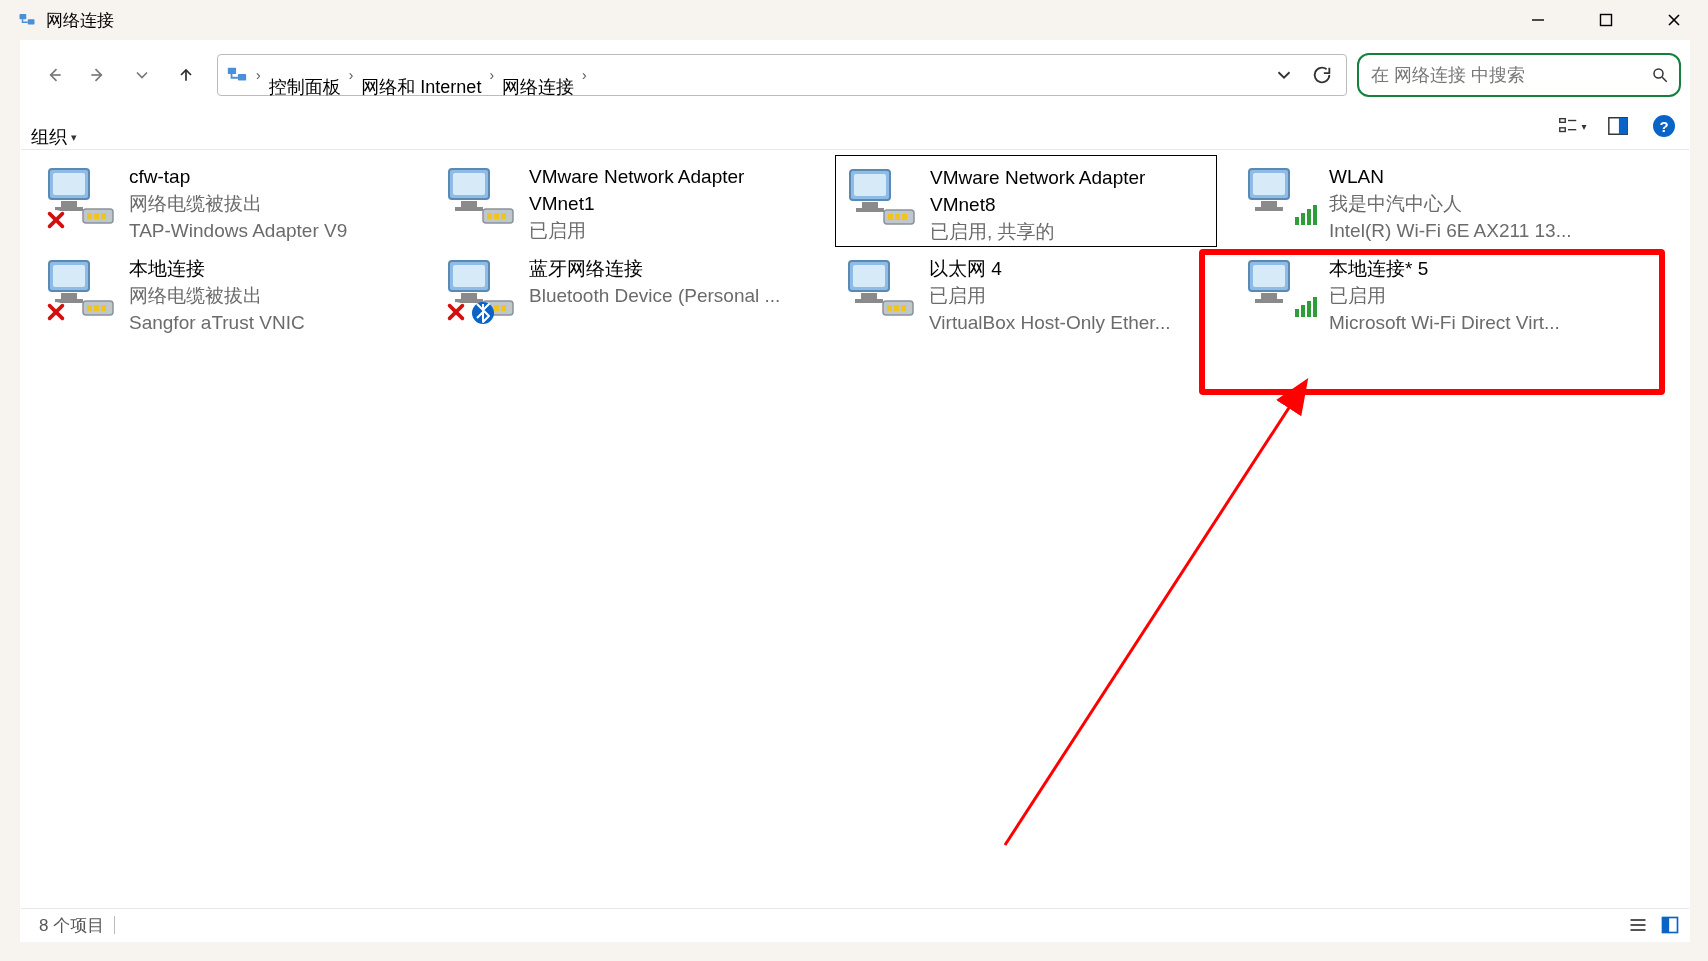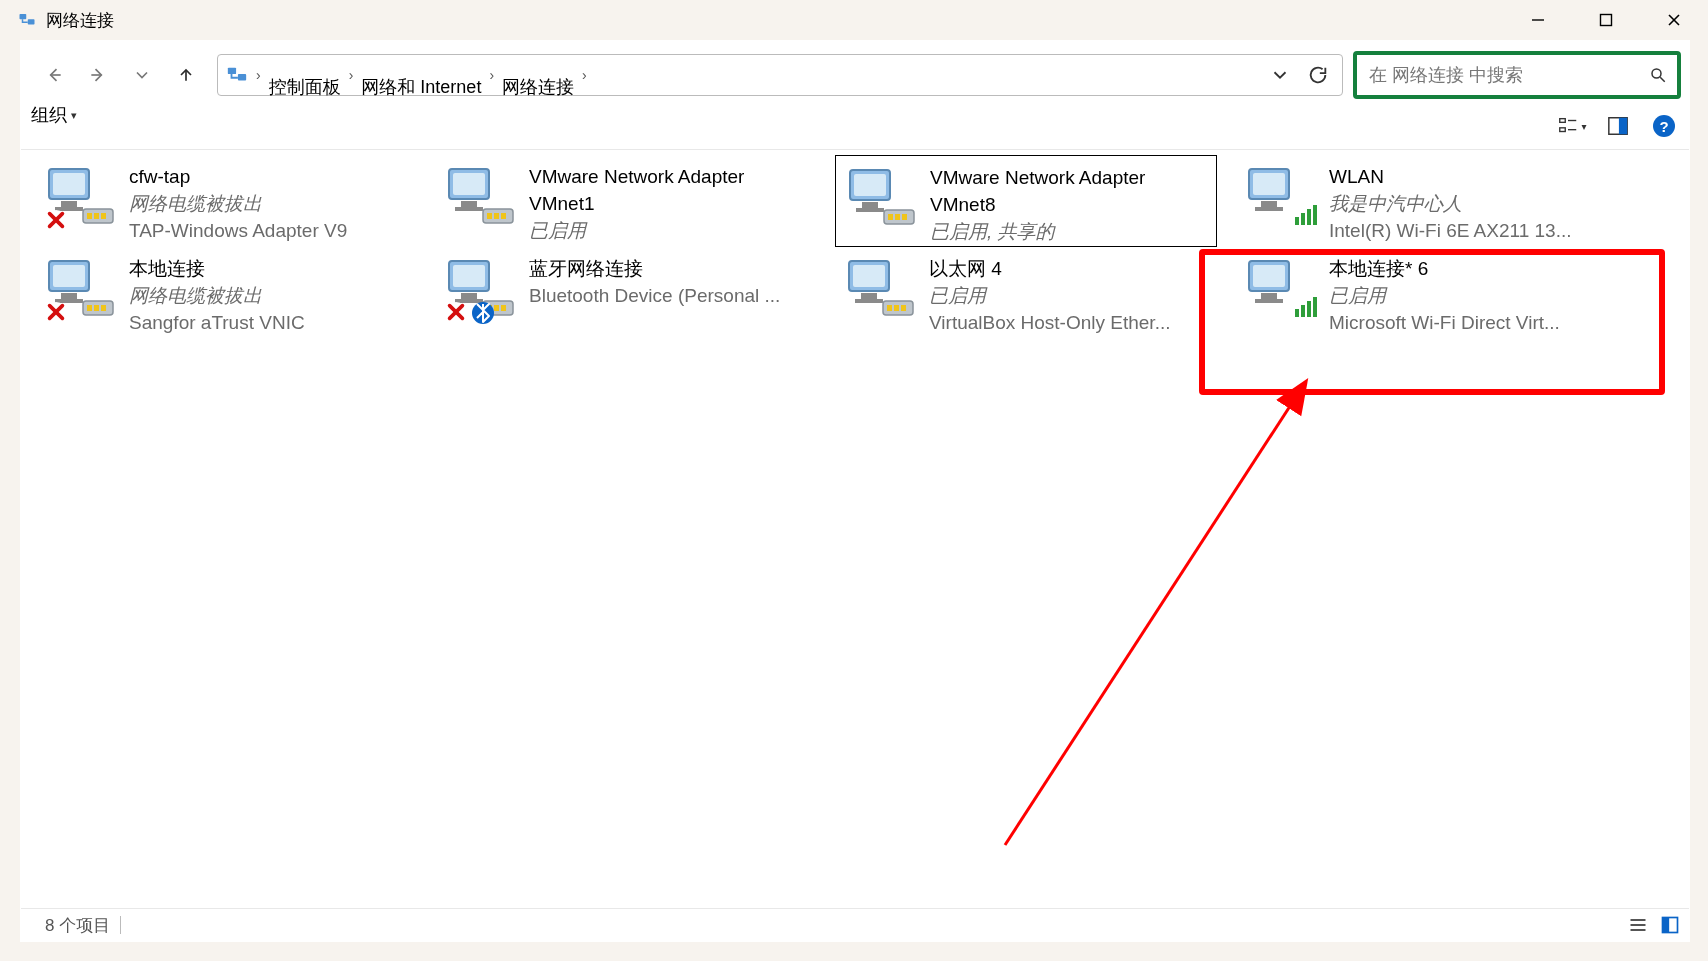--- a/index.html
+++ b/index.html
@@ -91,22 +91,22 @@
     position: absolute; right: 4px; top: 0; bottom: 0;
     display: flex; align-items: center; gap: 10px;
     padding-right: 6px;
   }
   .addr-right .icn { width: 28px; height: 28px; display:flex;align-items:center;justify-content:center; color:#333; }
   .addr-right svg { width: 22px; height: 22px; }
   .search-box {
     flex: 0 0 300px;
     margin-left: 10px;
     height: 40px;
-    border: 4px solid #15803d;
-    border-radius: 4px;
+    border: 2px solid #15803d;
+    border-radius: 12px;
     display: flex; align-items: center;
     padding: 0 10px;
     position: relative;
   }
   .search-box input {
     border: none; outline: none;
     width: 100%; height: 100%;
     font-size: 18px;
     color: #000;
     background: transparent;
@@ -116,21 +116,21 @@
     position: absolute; right: 10px; top: 0; bottom:0;
     display:flex;align-items:center;justify-content:center;
     color:#333;
   }
   .search-box .mag svg{width:18px;height:18px;}
 
   
   .toolbar {
     height: 46px;
     border-bottom: 1px solid #e8e8e8;
-    display: flex; align-items: flex-start;
+    display: flex; align-items: flex-end;
     padding: 0 10px;
     position: relative;
   }
   .toolbar .org {
     font-size: 18px;
     color: #000;
     display: flex; align-items: center; gap: 4px;
   }
   .toolbar .org .tri { font-size: 11px; color: #333; }
   .toolbar-right {
@@ -183,30 +183,30 @@
   .conn-text {
     display: flex; flex-direction: column;
     font-size: 19px;
     line-height: 27px;
     padding-top: 2px;
     white-space: nowrap;
     overflow: hidden;
     justify-content: space-between;
   }
   .conn-text .c-title { color: #000; }
-  .conn-text .c-status { color: #6b6b6b; font-style: italic; }
+  .conn-text .c-status { color: #6b6b6b; }
   .conn-text .c-dev   { color: #6b6b6b; text-overflow: ellipsis; overflow:hidden; }
 
   
   .status-bar {
     position: absolute;
     left: 0; right:0; bottom: 0; height: 32px;
     border-top: 1px solid #e8e8e8;
     display: flex; align-items: center;
-    padding: 0 24px;
+    padding: 0 18px;
     font-size: 17px;
     color: #555;
   }
   .status-bar .sep-v {
     width:1px;height:18px;background:#bbb;margin-left:10px;margin-right:6px;
   }
   .status-right {
     position:absolute; right:8px; top:0;bottom:0;
     display:flex;align-items:center;gap:10px;
   }
@@ -504,21 +504,21 @@
         <rect x="18" y="40" width="16" height="6" fill="#8a8a8a"></rect>
         <rect x="12" y="46" width="28" height="4" fill="#8a8a8a"></rect>
         <g transform="translate(52,42)">
           <rect x="0" y="14" width="4" height="8" fill="#2e9e3a"></rect>
           <rect x="6" y="10" width="4" height="12" fill="#2e9e3a"></rect>
           <rect x="12" y="6" width="4" height="16" fill="#2e9e3a"></rect>
           <rect x="18" y="2" width="4" height="20" fill="#2e9e3a"></rect>
         </g>
       </svg></div>
         <div class="conn-text">
-       <span class="c-title">本地连接* 6</span>
+       <span class="c-title">本地连接* 5</span>
        <span class="c-status">已启用</span>
           <span class="c-dev">Microsoft Wi-Fi Direct Virt...</span>
         </div>
       </div>
     </div>
 
   <div class="status-bar">
     <span>8 个项目</span>
     <span class="sep-v"></span>
     <div class="status-right">

